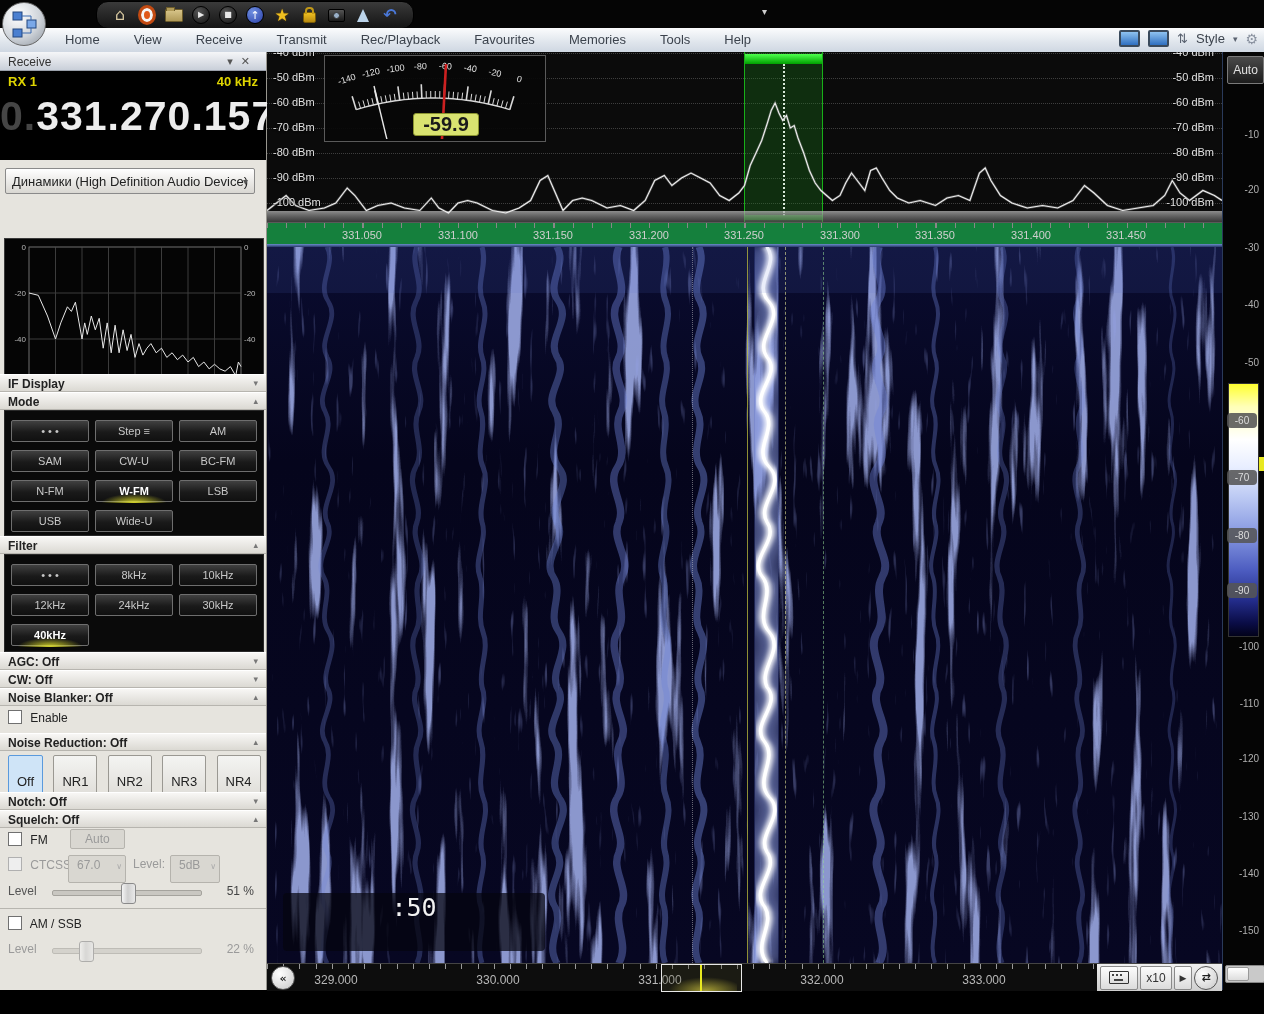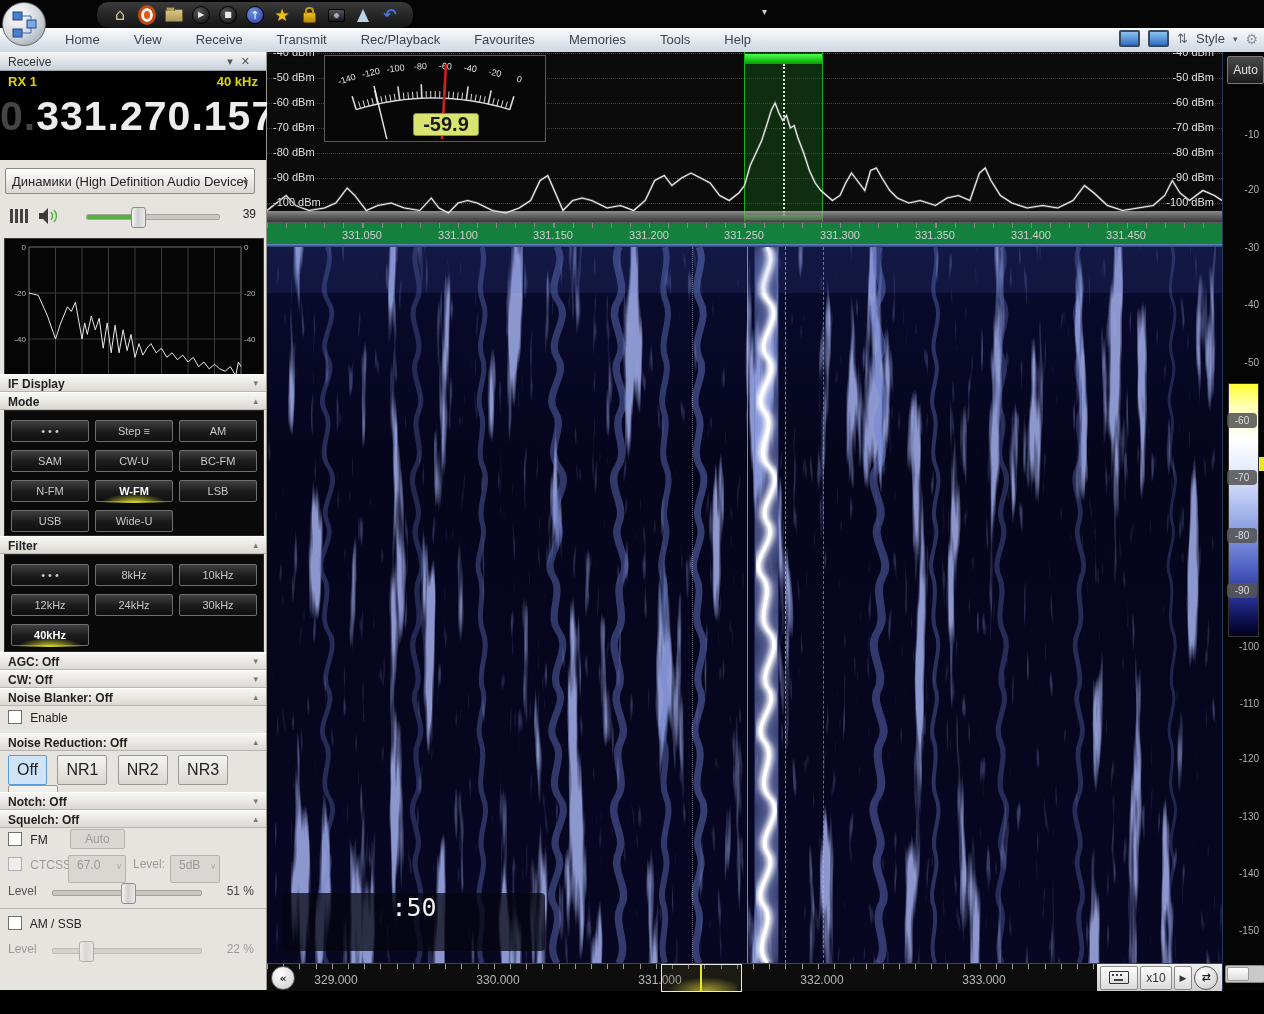--- a/index.html
+++ b/index.html
@@ -58,21 +58,21 @@
   .hdr .arr{position:absolute;right:8px;top:3px;color:#777;font-size:9px;font-weight:normal;}
   .blackbox{position:absolute;left:4px;width:258px;background:#0a0a0a;border:1px solid #2a2a2a;}
   .btngrid{display:grid;grid-template-columns:78px 78px 78px;grid-gap:8px 6px;padding:9px 0 9px 6px;}
   .mbtn{position:relative;height:20px;background:linear-gradient(#404040,#1a1a1a 55%,#101010);border:1px solid #6e6e6e;border-radius:2px;color:#c8c8c8;font-size:11px;text-align:center;line-height:20px;}
   .mbtn.glow{color:#fff;font-weight:bold;}
   .mbtn.glow::after{content:"";position:absolute;left:8%;right:8%;bottom:-2px;height:9px;
     background:radial-gradient(ellipse at 50% 100%,rgba(225,225,45,.95),rgba(225,225,45,0) 72%);}
   .subrow{position:absolute;left:0;width:266px;font-size:12px;color:#222;}
   .cb{display:inline-block;width:12px;height:12px;background:#fff;border:1px solid #707070;vertical-align:-2px;margin-right:5px;}
   .cb.dis{border-color:#b0b0b0;background:#eee;}
-  .nrbtn{display:inline-block;height:20px;padding:4px 8px;margin-right:7px;background:linear-gradient(#f4f4f2,#d9d7d1);border:1px solid #9a9892;border-radius:2px;font-size:16px;color:#222;line-height:20px;text-align:center;}
+  .nrbtn{display:inline-block;height:20px;padding:16px 8px;margin-right:7px;background:linear-gradient(#f4f4f2,#d9d7d1);border:1px solid #9a9892;border-radius:2px;font-size:13px;color:#222;line-height:20px;text-align:center;}
   .nrbtn.sel{background:#cfe4f7;border:1px solid #5a9add;}
   .gbtn{display:inline-block;height:18px;padding:0 14px;background:#d9d7d1;border:1px solid #b5b3ad;border-radius:2px;font-size:12px;color:#9a9a9a;line-height:18px;}
   .gsel{display:inline-block;height:18px;background:#d9d7d1;border:1px solid #b5b3ad;border-radius:2px;font-size:12px;color:#9a9a9a;line-height:18px;padding:0 16px 8px 8px;position:relative;}
   .gsel::after{content:"\2228";position:absolute;right:3px;top:2px;font-size:8px;color:#aaa;}
   .lvl-label{font-size:12px;}
   .dis-t{color:#9a9a9a;}
   .sep{position:absolute;left:0;width:266px;border-top:1px solid #b7b5af;}
   
   .main{position:absolute;left:267px;top:52px;width:955px;height:938px;background:#000;}
   .spectrum{position:absolute;left:0;top:0;width:955px;height:170px;background:#0b0b0b;overflow:hidden;}
@@ -205,32 +205,20 @@
     <div class="blackhead">
       <div class="rxline">
         <span>RX 1</span>
         <span>40 kHz</span>
       </div>
       <div class="freq"><span class="dim">0.</span><span>331.270.157</span></div>
     </div>
     <div class="device-row">
       <span>Динамики (High Definition Audio Device)</span>
       <span class="dd glyph">▾</span>
-    </div>
-    <div class="volume-row">
-      <span class="eqicon"></span>
-      <svg width="22" height="18" style="position:absolute;left:38px;top:5px;">
-        <polygon points="1,6 5,6 10,1 10,17 5,12 1,12" fill="#3a3a3a"></polygon>
-        <path d="M13 5 q3 4 0 8 M16 3 q5 6 0 12" stroke="#57b040" fill="none" stroke-width="1.5"></path>
-      </svg>
-      <div class="vol-slider slider">
-        <div class="fill" style="width:39%;"></div>
-        <div class="thumb" style="left:calc(39% - 7px);"></div>
-      </div>
-      <span class="vol-val">39</span>
     </div>
     <div class="audio-graph">
       <svg class="audio-svg" id="audio-svg" width="256" height="162">
           <line x1="24" y1="8" x2="24" y2="146" stroke="#3c3c3c"></line>
           <text x="24" y="158" fill="#b8b8b8" font-size="8" text-anchor="middle" font-family="Liberation Sans,sans-serif">50</text>
           <line x1="50.5" y1="8" x2="50.5" y2="146" stroke="#3c3c3c"></line>
           <text x="50.5" y="158" fill="#b8b8b8" font-size="8" text-anchor="middle" font-family="Liberation Sans,sans-serif">100</text>
           <line x1="77" y1="8" x2="77" y2="146" stroke="#3c3c3c"></line>
           <text x="77" y="158" fill="#b8b8b8" font-size="8" text-anchor="middle" font-family="Liberation Sans,sans-serif">200</text>
           <line x1="103.5" y1="8" x2="103.5" y2="146" stroke="#3c3c3c"></line>

